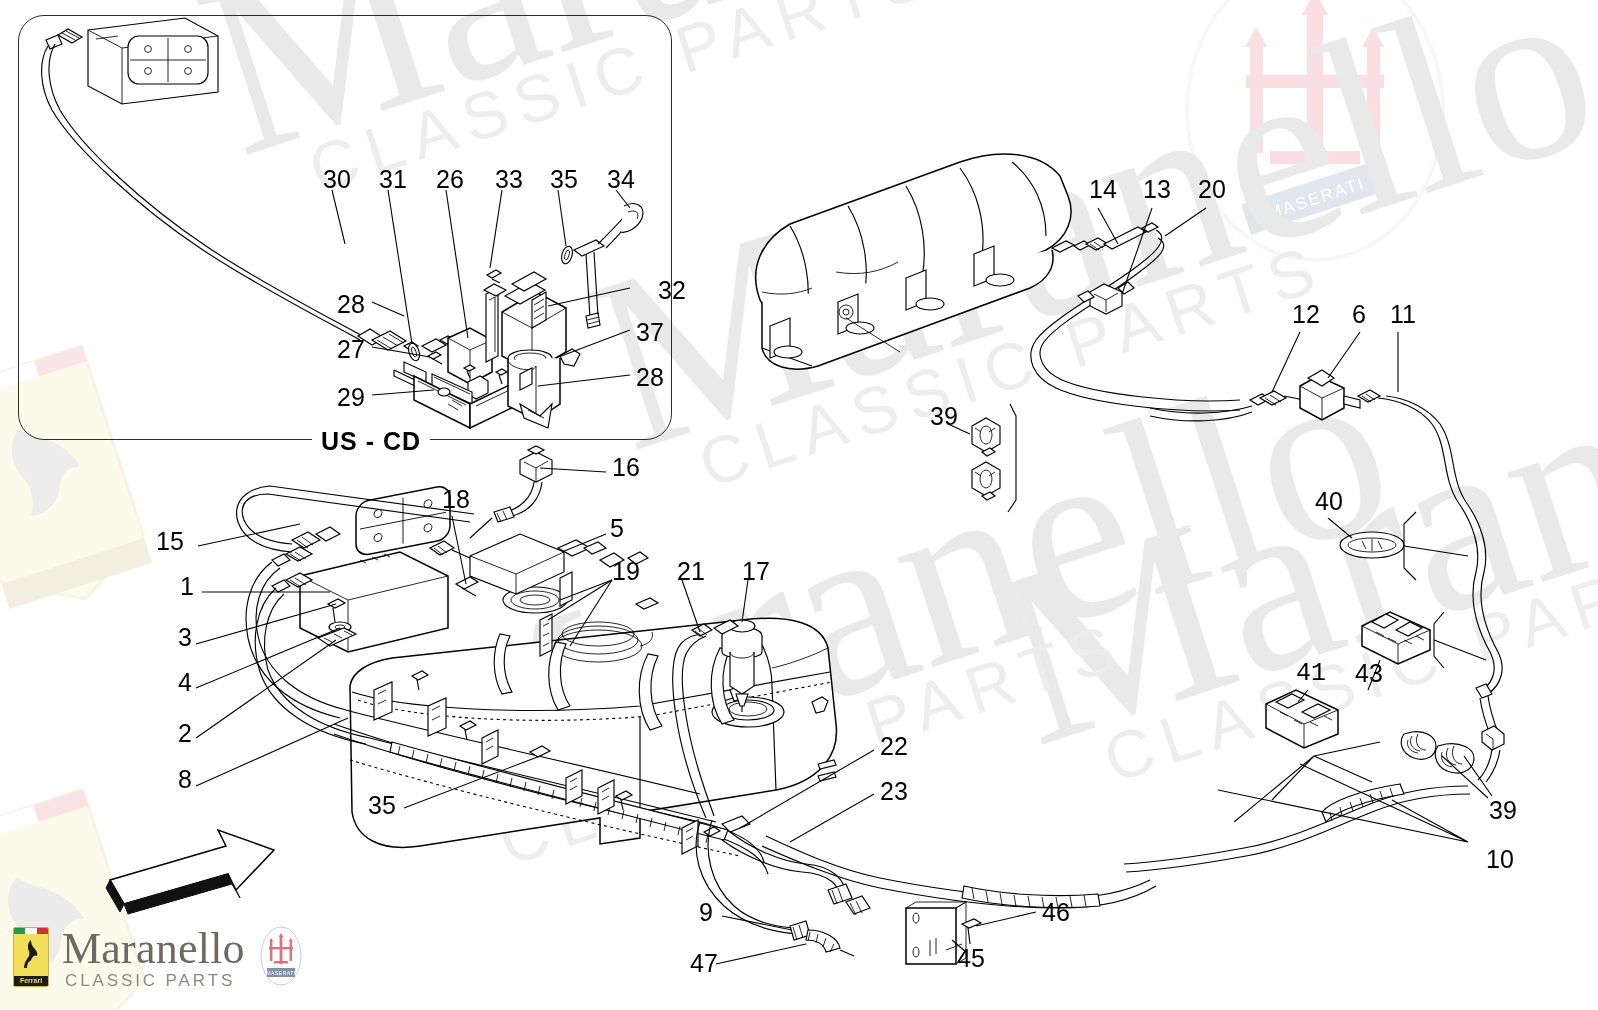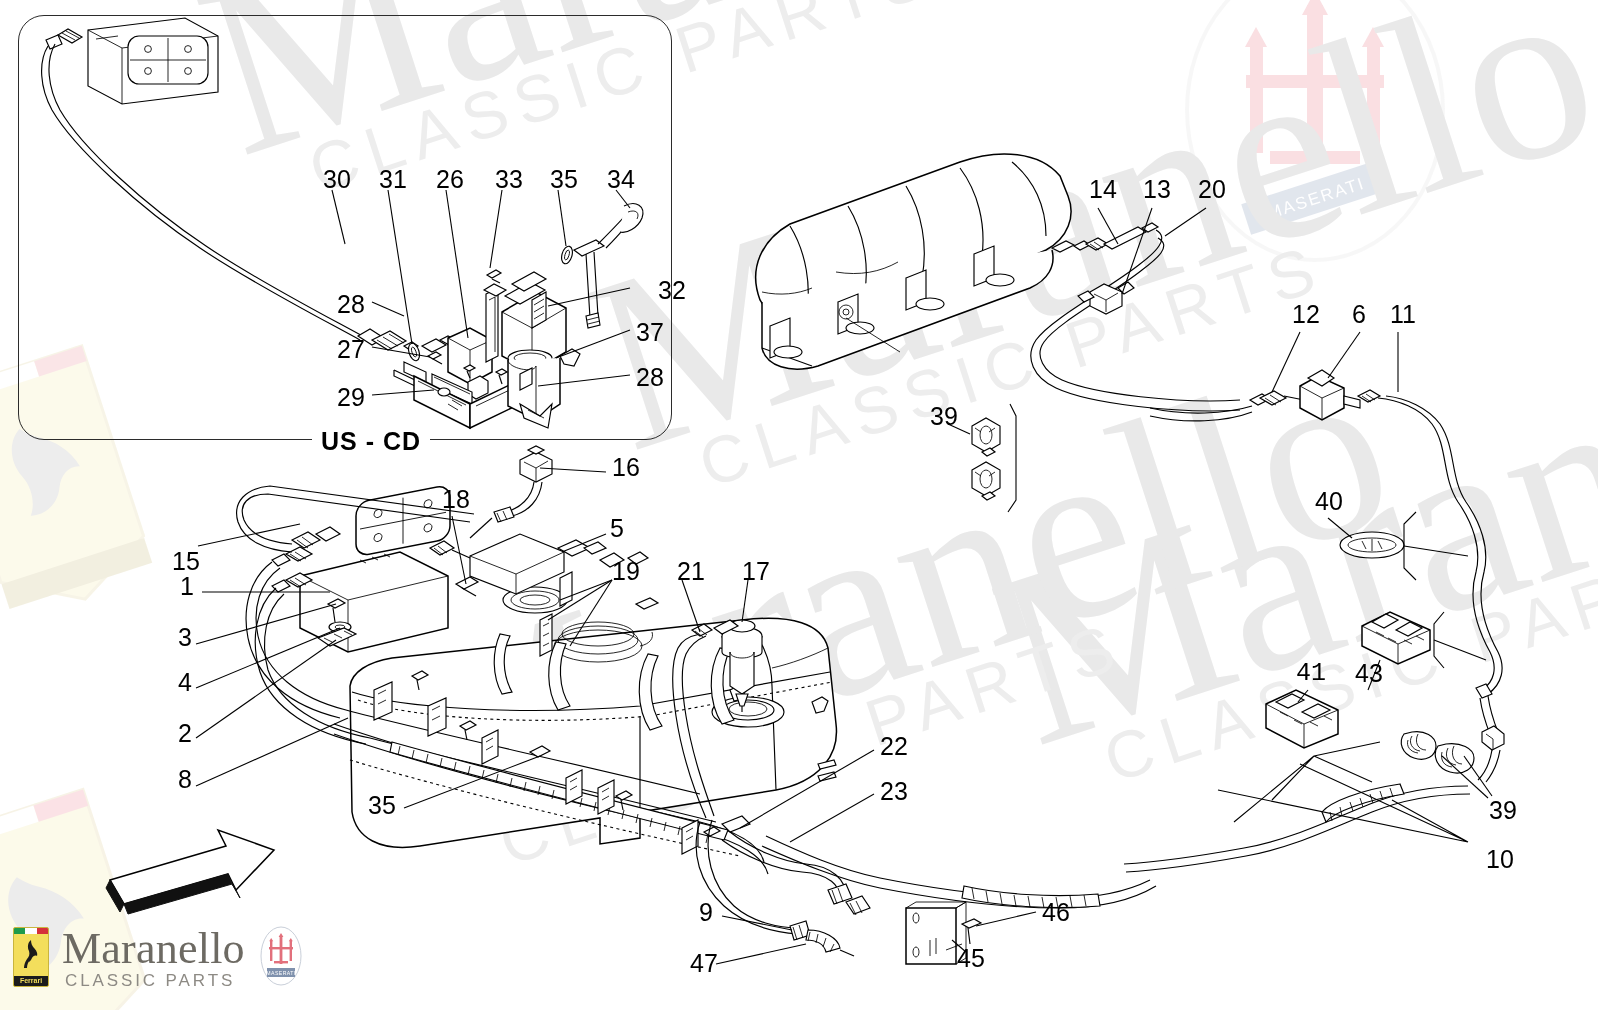--- a/index.html
+++ b/index.html
@@ -688,21 +688,21 @@
   <div class="num" style="left:1489px;top:798px;">39</div>
   <div class="num" style="left:1486px;top:847px;">10</div>
 
   <div class="num" style="left:612px;top:455px;">16</div>
   <div class="num" style="left:442px;top:487px;">18</div>
   <div class="num" style="left:610px;top:516px;">5</div>
   <div class="num" style="left:612px;top:559px;">19</div>
   <div class="num" style="left:677px;top:559px;">21</div>
   <div class="num" style="left:742px;top:559px;">17</div>
 
-  <div class="num" style="left:172px;top:529px;margin-top:20px;">15</div>
+  <div class="num" style="left:156px;top:529px;">15</div>
   <div class="num" style="left:180px;top:574px;">1</div>
   <div class="num" style="left:178px;top:625px;">3</div>
   <div class="num" style="left:178px;top:670px;">4</div>
   <div class="num" style="left:178px;top:721px;">2</div>
   <div class="num" style="left:178px;top:767px;">8</div>
 
   <div class="num" style="left:368px;top:793px;">35</div>
   <div class="num" style="left:880px;top:734px;">22</div>
   <div class="num" style="left:880px;top:779px;">23</div>
   <div class="num" style="left:699px;top:900px;">9</div>

